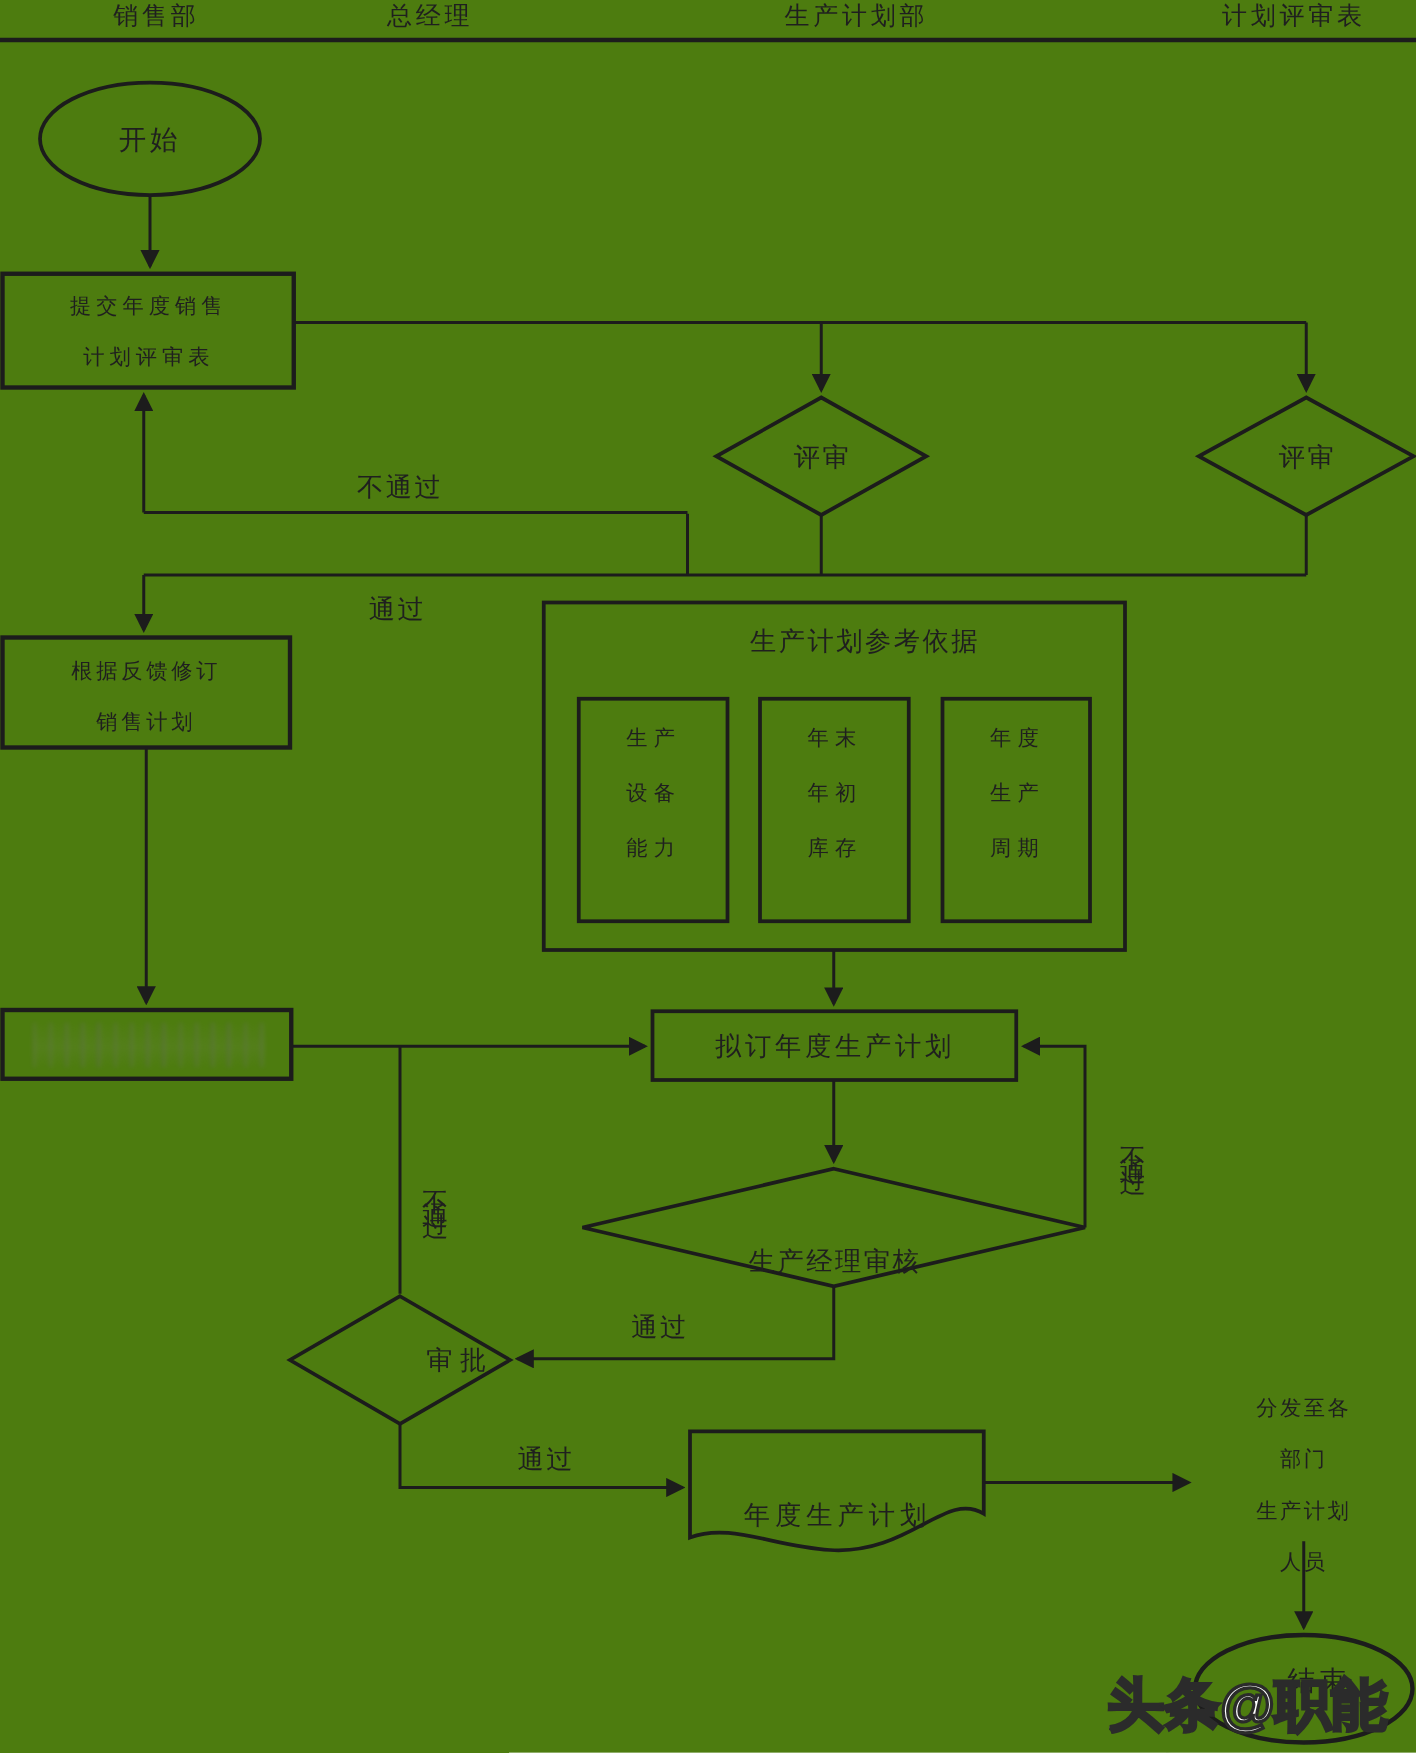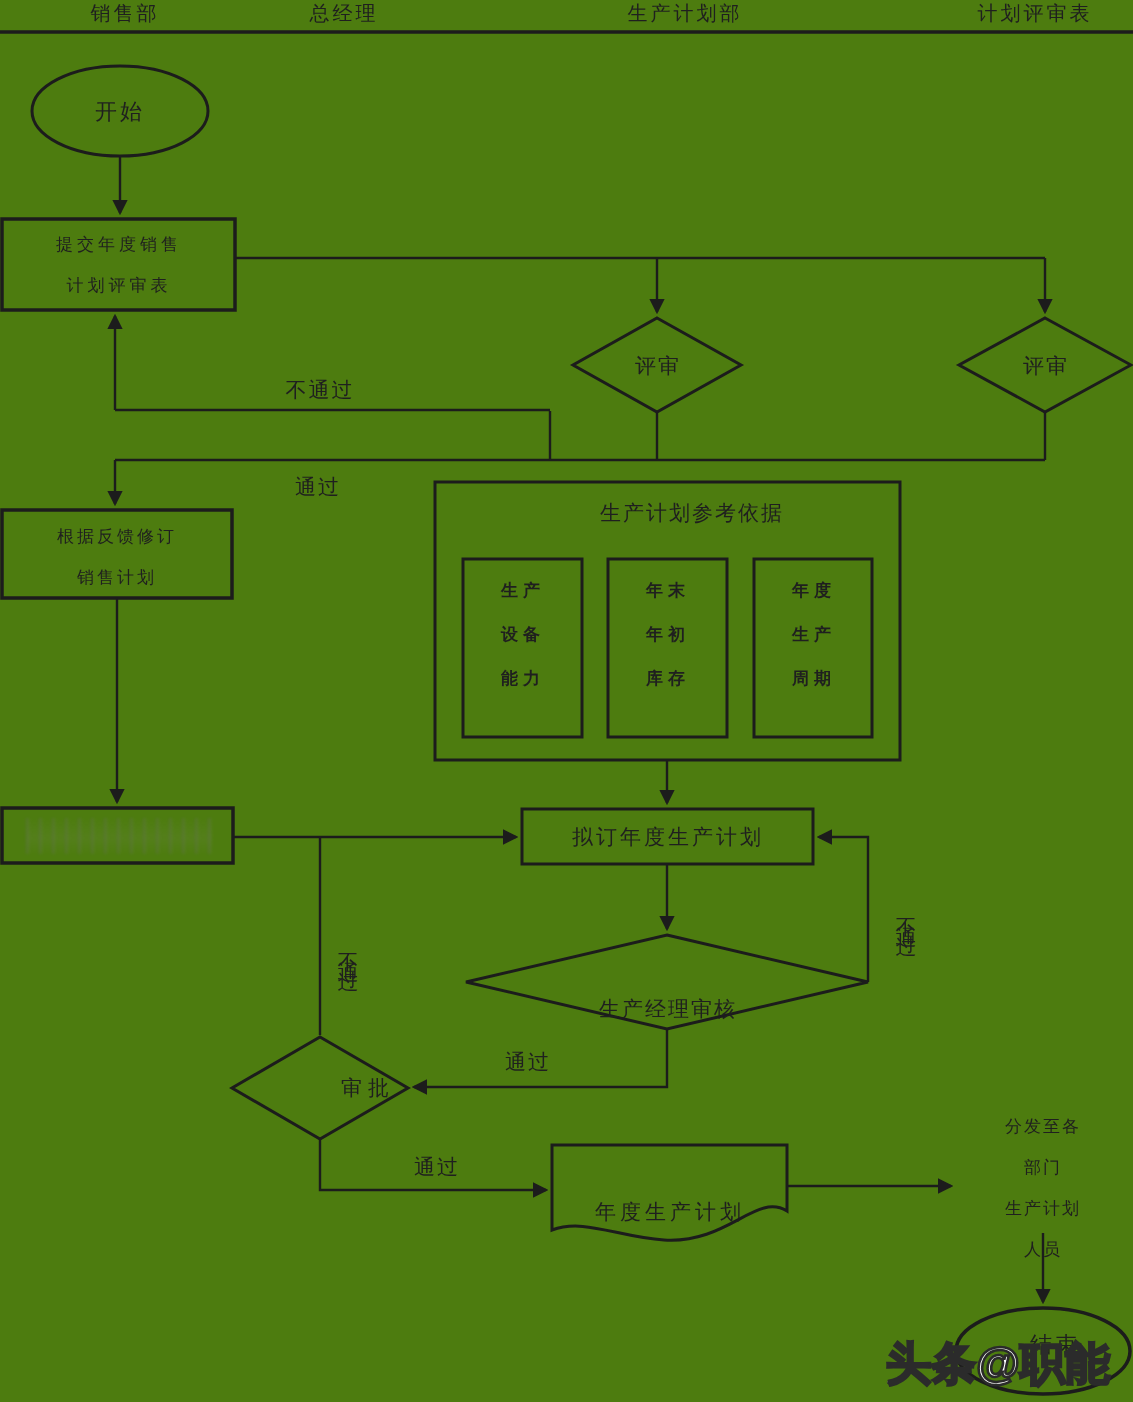--- a/index.html
+++ b/index.html
@@ -24,21 +24,21 @@
   .hdr { font-size: 20px; letter-spacing: 3px; font-weight: 500; }
   .big { font-size: 22px; letter-spacing: 3px; }
   .block {
     position: absolute;
     transform: translate(-50%,-50%);
     text-align: center;
     font-size: 17px;
     letter-spacing: 4px;
   }
   .block .ln { line-height: 41px; }
-  .innercol .ln { line-height: 44px; letter-spacing: 5px; font-weight: bold; }
+  .innercol .ln { line-height: 44px; letter-spacing: 5px; }
   .vert {
     position: absolute;
     transform: translate(-50%,-50%);
     writing-mode: vertical-rl;
     font-size: 21px;
     letter-spacing: 9px;
     white-space: nowrap;
   }
   .blur-strokes {
     position: absolute;

